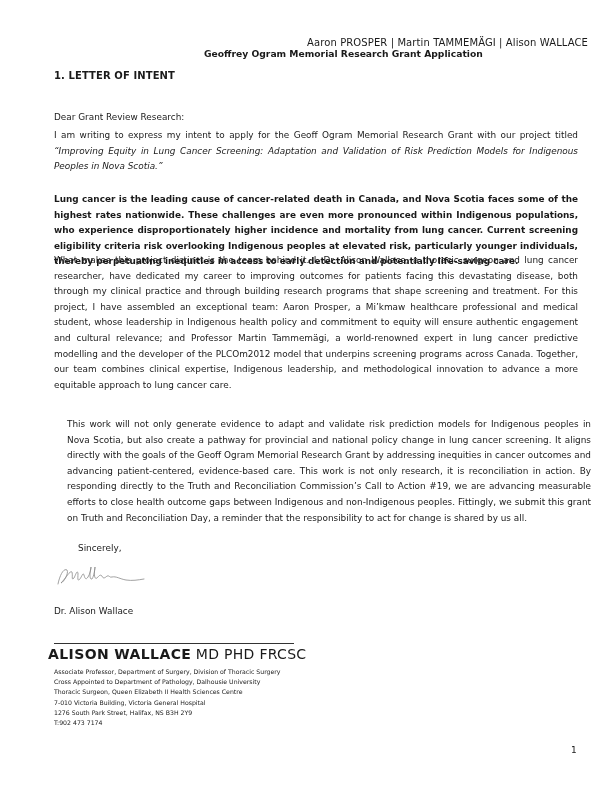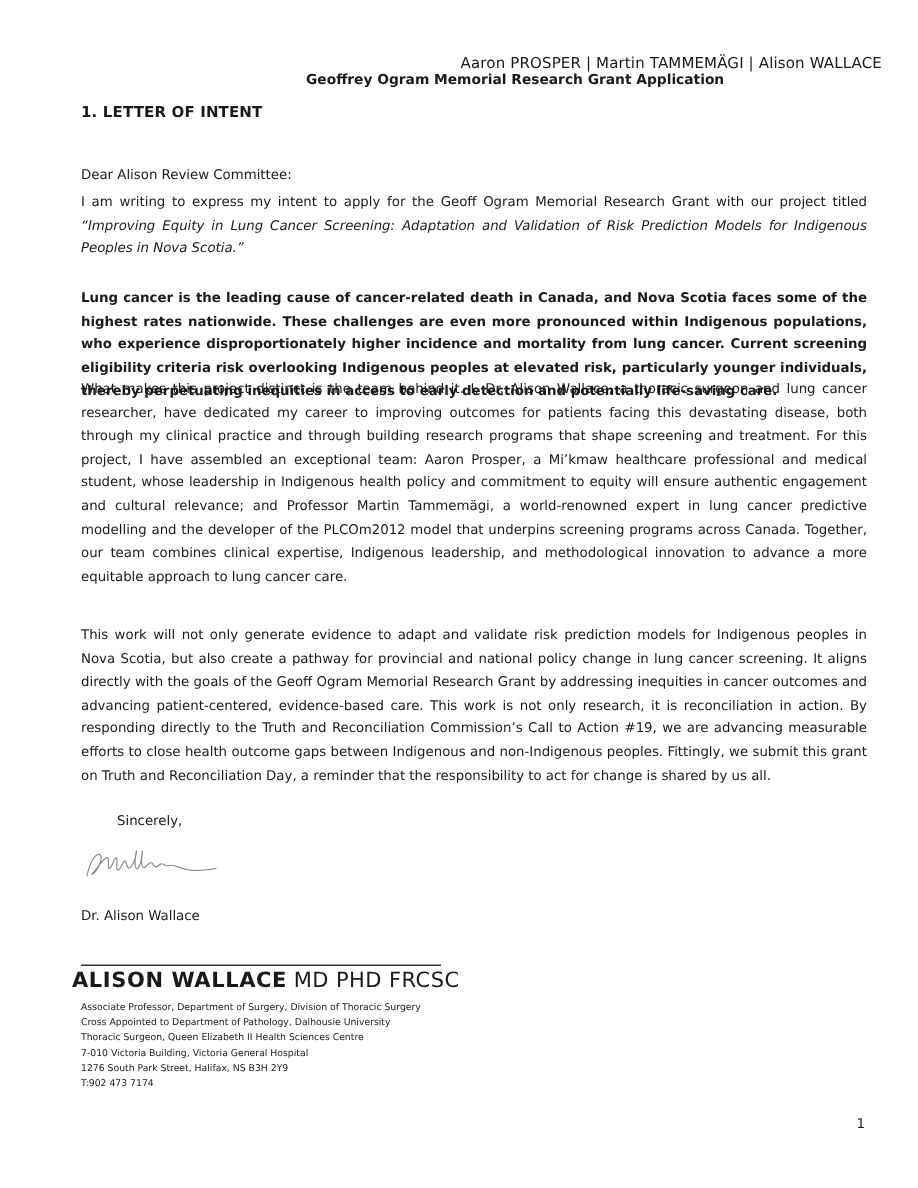--- a/index.html
+++ b/index.html
@@ -7,21 +7,21 @@
          font-family: "DejaVu Sans", sans-serif; color: #1a1a1a; }
   .abs { position: absolute; }
   .hdr-authors { top: 37px; right: 24px; font-size: 10px; letter-spacing: 0.1px; white-space: nowrap; text-align: right; }
   .hdr-title { top: 48px; left: 180px; font-size: 9.2px; font-weight: bold; white-space: nowrap; margin-left: 24px; }
   .section-title { top: 70px; left: 54px; font-size: 10px; font-weight: bold; letter-spacing: 0.1px; }
   .body-text { left: 54px; width: 524px; font-size: 8.9px; line-height: 15.6px; text-align: justify; }
   .salutation { top: 110px; }
   .p1 { top: 128px; }
   .p2 { top: 192px; font-weight: bold; }
   .p3 { top: 253px; }
-  .p4 { top: 417px; }
+  .p4 { top: 417px; margin-left: 13px; }
   .closing { top: 541px; margin-left: 24px; }
   .printed-name { top: 604px; }
   em { font-style: italic; }
   .signature { top: 564px; left: 54px; width: 92px; height: 24px; }
   .sig-rule { top: 643px; left: 54px; width: 240px; border-top: 1px solid #333; }
   .sig-name { top: 646px; left: 48px; font-size: 14px; white-space: nowrap; }
   .sig-name .nm { font-weight: bold; letter-spacing: 0.4px; }
   .sig-name .cr { font-weight: normal; letter-spacing: 0.3px; }
   .sig-lines { top: 667px; left: 54px; font-size: 6.2px; line-height: 10.2px; white-space: nowrap; }
   .page-number { top: 745px; left: 571px; font-size: 9px; }
@@ -29,21 +29,21 @@
 </head>
 <body>
 
 <div>
 
   <div class="abs hdr-authors">Aaron PROSPER | Martin TAMMEMÄGI | Alison WALLACE</div>
   <div class="abs hdr-title">Geoffrey Ogram Memorial Research Grant Application</div>
 
   <div class="abs section-title">1. LETTER OF INTENT</div>
 
-  <div class="abs body-text salutation">Dear Alison Review Committee:</div>
+  <div class="abs body-text salutation">Dear Grant Review Research:</div>
 
   <div class="abs body-text p1"><span>I am writing to express my intent to apply for the Geoff Ogram Memorial Research Grant with our project titled </span><em>“Improving Equity in Lung Cancer Screening: Adaptation and Validation of Risk Prediction Models for Indigenous Peoples in Nova Scotia.”</em></div>
 
   <div class="abs body-text p2">Lung cancer is the leading cause of cancer-related death in Canada, and Nova Scotia faces some of the highest rates nationwide. These challenges are even more pronounced within Indigenous populations, who experience disproportionately higher incidence and mortality from lung cancer. Current screening eligibility criteria risk overlooking Indigenous peoples at elevated risk, particularly younger individuals, thereby perpetuating inequities in access to early detection and potentially life-saving care.</div>
 
   <div class="abs body-text p3">What makes this project distinct is the team behind it. I, Dr. Alison Wallace, a thoracic surgeon and lung cancer researcher, have dedicated my career to improving outcomes for patients facing this devastating disease, both through my clinical practice and through building research programs that shape screening and treatment. For this project, I have assembled an exceptional team: Aaron Prosper, a Mi’kmaw healthcare professional and medical student, whose leadership in Indigenous health policy and commitment to equity will ensure authentic engagement and cultural relevance; and Professor Martin Tammemägi, a world-renowned expert in lung cancer predictive modelling and the developer of the PLCOm2012 model that underpins screening programs across Canada. Together, our team combines clinical expertise, Indigenous leadership, and methodological innovation to advance a more equitable approach to lung cancer care.</div>
 
   <div class="abs body-text p4">This work will not only generate evidence to adapt and validate risk prediction models for Indigenous peoples in Nova Scotia, but also create a pathway for provincial and national policy change in lung cancer screening. It aligns directly with the goals of the Geoff Ogram Memorial Research Grant by addressing inequities in cancer outcomes and advancing patient-centered, evidence-based care. This work is not only research, it is reconciliation in action. By responding directly to the Truth and Reconciliation Commission’s Call to Action #19, we are advancing measurable efforts to close health outcome gaps between Indigenous and non-Indigenous peoples. Fittingly, we submit this grant on Truth and Reconciliation Day, a reminder that the responsibility to act for change is shared by us all.</div>
 
   <div class="abs body-text closing">Sincerely,</div>

